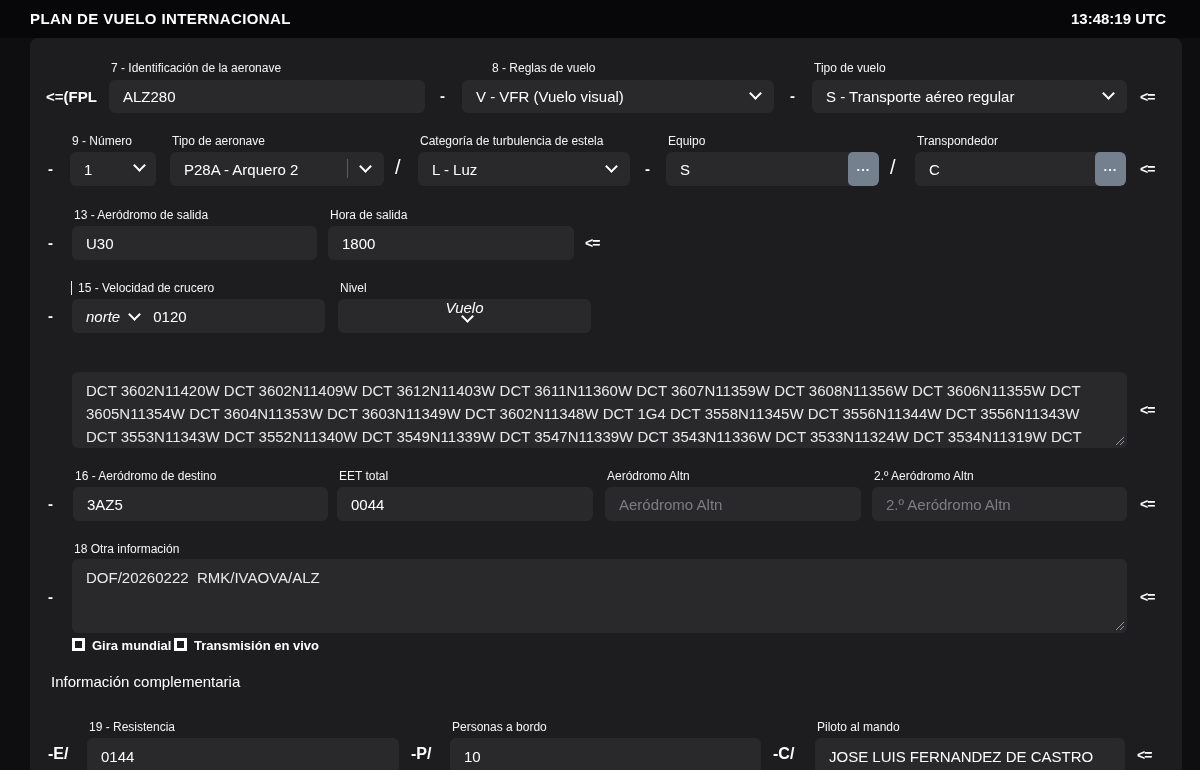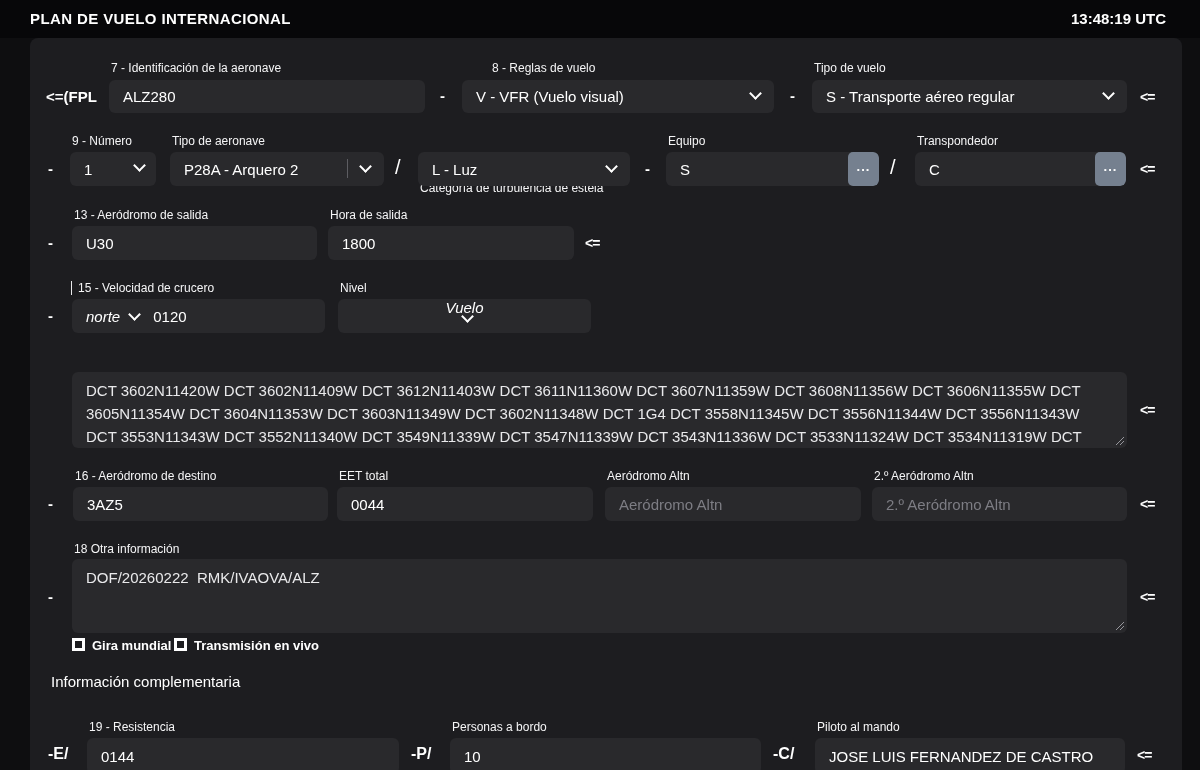--- a/index.html
+++ b/index.html
@@ -108,21 +108,21 @@
   <span>1</span>
   <span class="chev chev-abs" style="right:12px;"></span>
 </div>
 <span class="label" style="left:172px;top:134px;">Tipo de aeronave</span>
 <div class="field select" style="left:170px;top:152px;width:214px;height:34px;">
   <span>P28A - Arquero 2</span>
   <span class="sel-divider"></span>
   <span class="chev chev-abs" style="top:14px;"></span>
 </div>
 <span class="marker slash" style="left:395px;top:156px;">/</span>
-<span class="label" style="left:420px;top:134px;margin-top:47px;">Categoría de turbulencia de estela</span>
+<span class="label" style="left:420px;top:134px;">Categoría de turbulencia de estela</span>
 <div class="field select" style="left:418px;top:152px;width:212px;height:34px;">
   <span>L - Luz</span>
   <span class="chev chev-abs" style="top:14px;"></span>
 </div>
 <span class="marker" style="left:645px;top:160px;">-</span>
 <span class="label" style="left:668px;top:134px;">Equipo</span>
 <div class="field" style="left:666px;top:152px;width:213px;height:34px;padding:0;">
   <input class="field" style="position: static; width: 180px; height: 34px; background: transparent;" value="S">
   <button class="more-btn" style="height:34px;">...</button>
 </div>

